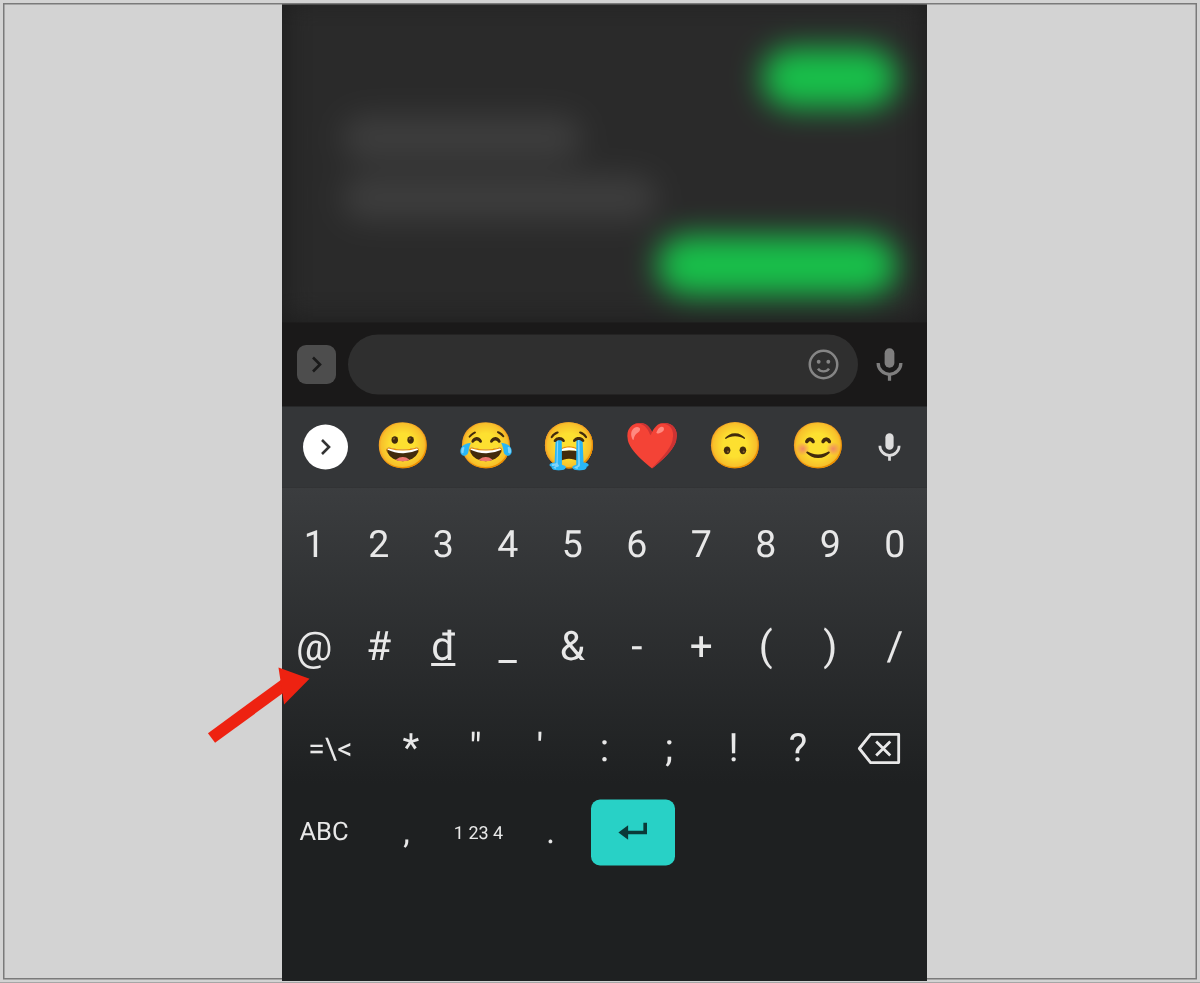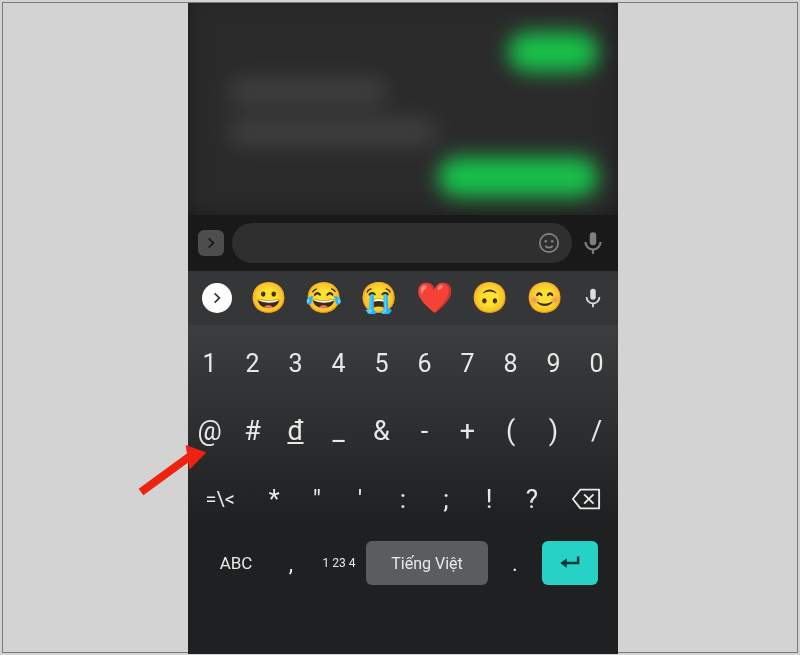--- a/index.html
+++ b/index.html
@@ -33,21 +33,21 @@
   .row1{padding-top:4px}
   .row1 .key{font-size:25px}
   .row2 .key{font-size:27px}
   .row3{height:68px;display:flex;align-items:stretch}
   .row3 .key{height:68px}
   .wide{flex:1.5}
   .key-dstroke{text-decoration:underline}
   .key-bksp{display:flex;align-items:center;justify-content:center}
   .key-bksp svg{width:30px;height:24px}
   
-  .row4{display:flex;align-items:center;height:60px;padding:0 20px;gap:6px}
+  .row4{display:flex;align-items:flex-start;height:60px;padding:0 0;gap:6px}
   .k4{height:44px;display:flex;align-items:center;justify-content:center;color:#e8e8e8;font-size:17px;border-radius:6px}
   .abc{width:56px}
   .comma{width:42px;font-size:22px}
   .numgrid{width:42px;font-size:12px;line-height:12px;display:flex;flex-direction:row;align-items:center;justify-content:center}
   .numgrid span{display:block}
   .space{flex:1;height:44px;background:#5a5c5e;border-radius:6px;color:#e9e9e9;font-size:16px}
   .dot{width:42px;font-size:22px}
   .enter{width:56px;height:44px;background:#28d1c6;border-radius:6px}
   .enter svg{width:26px;height:22px}
   
@@ -147,21 +147,20 @@
           </svg>
         </div>
       </div>
       <div class="row4">
         <div class="k4 abc">ABC</div>
         <div class="k4 comma">,</div>
         <div class="k4 numgrid">
           <span>1 2</span>
           <span>3 4</span>
         </div>
-        <div class="k4 space">Tiếng Việt</div>
         <div class="k4 dot">.</div>
         <div class="k4 enter">
           <svg viewBox="0 0 32 24">
             <path d="M26 4 V12 H8" fill="none" stroke="#0a3a38" stroke-width="3"></path>
             <path d="M12 6 L4 12 L12 18 Z" fill="#0a3a38"></path>
           </svg>
         </div>
       </div>
     </div>
 

